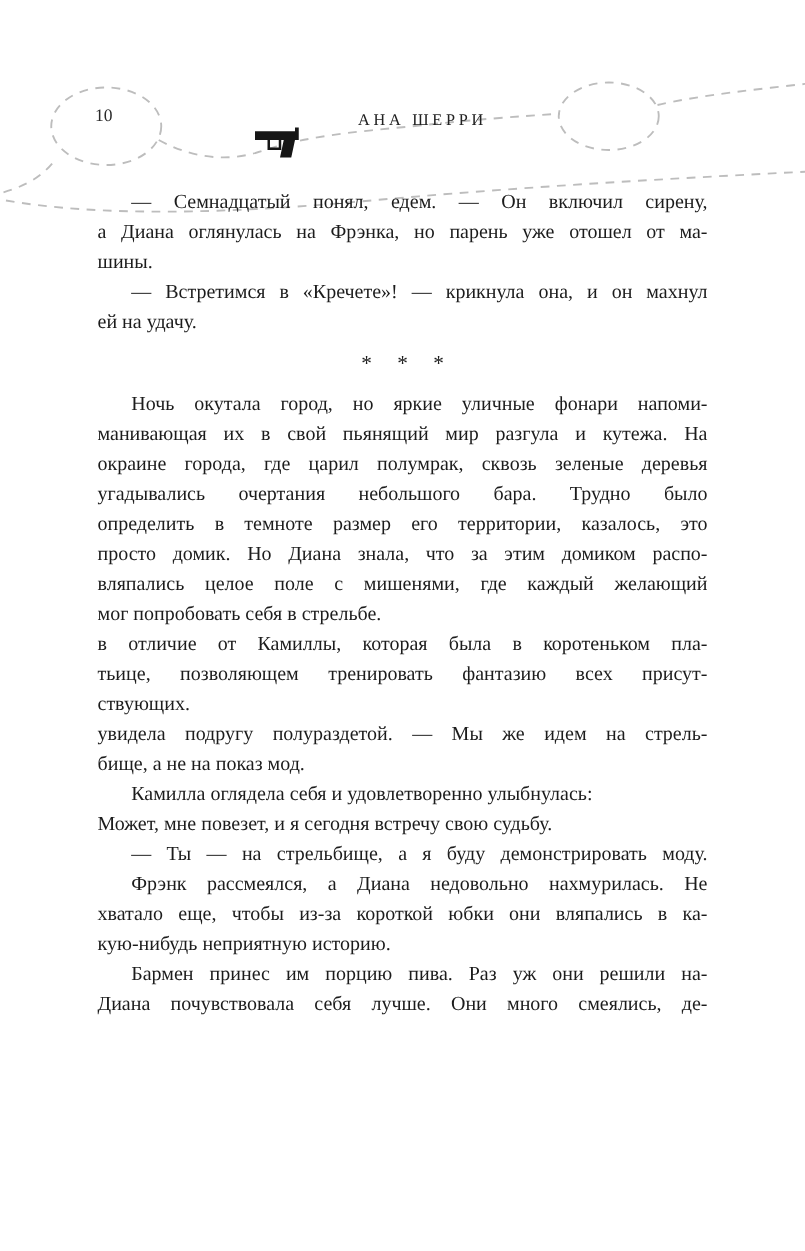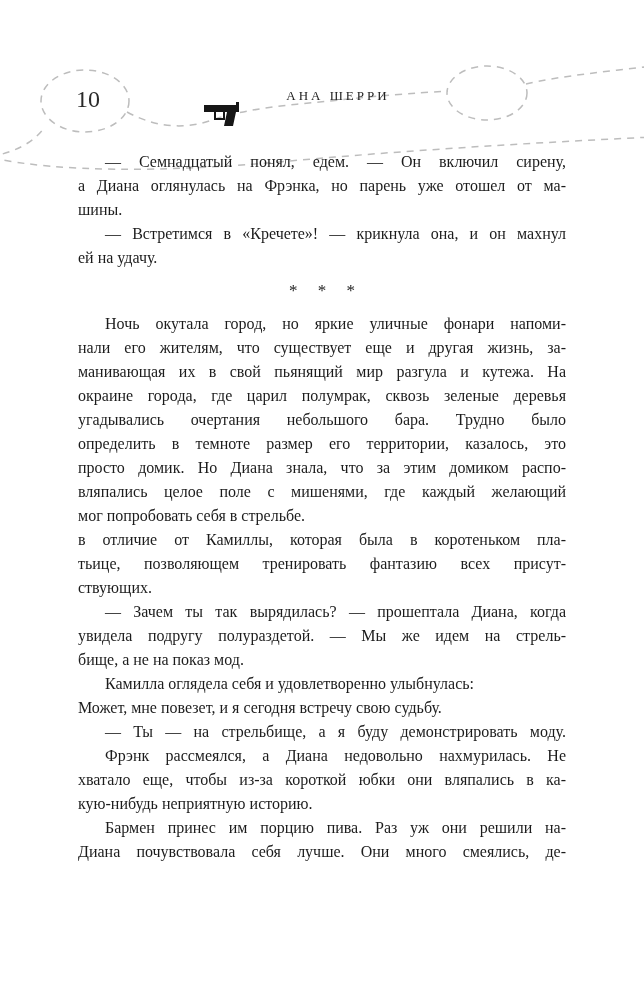--- a/index.html
+++ b/index.html
@@ -9,21 +9,21 @@
     height: 1001px;
     background: #ffffff;
     overflow: hidden;
     font-family: "Liberation Serif", serif;
     color: #1c1c1c;
   }
   .page-header { position: absolute; top: 0; left: 0; width: 644px; height: 185px; }
   .header-svg { position: absolute; top: 0; left: 0; }
   .page-number {
     position: absolute; left: 76px; top: 86px;
-    font-size: 24px; color: #2a2a2a;
+    font-size: 14px; color: #2a2a2a;
   }
   .running-head {
     position: absolute; left: 0; right: 0; top: 88px;
     text-align: center;
     font-size: 13px; letter-spacing: 3px; color: #222; margin-left: 32px;
   }
   .pistol { position: absolute; left: 204px; top: 101px; }
   .page-body {
     position: absolute; left: 78px; top: 150px; width: 488px;
     font-size: 16px; line-height: 24px;
@@ -72,36 +72,34 @@
         <div class="line">а Диана оглянулась на Фрэнка, но парень уже отошел от ма-</div>
         <div class="line lastline">шины.</div>
       </div>
       <div class="para">
         <div class="line firstline">— Встретимся в «Кречете»! — крикнула она, и он махнул</div>
         <div class="line lastline">ей на удачу.</div>
       </div>
       <div class="separator">* * *</div>
       <div class="para">
         <div class="line firstline">Ночь окутала город, но яркие уличные фонари напоми-</div>
-        <div class="line">нали его жителям, что существует еще и другая жизнь, за-</div>
         <div class="line">манивающая их в свой пьянящий мир разгула и кутежа. На</div>
         <div class="line">окраине города, где царил полумрак, сквозь зеленые деревья</div>
         <div class="line">угадывались очертания небольшого бара. Трудно было</div>
         <div class="line">определить в темноте размер его территории, казалось, это</div>
         <div class="line">просто домик. Но Диана знала, что за этим домиком распо-</div>
         <div class="line">вляпались целое поле с мишенями, где каждый желающий</div>
         <div class="line lastline">мог попробовать себя в стрельбе.</div>
       </div>
       <div class="para">
         <div class="line">в отличие от Камиллы, которая была в коротеньком пла-</div>
         <div class="line">тьице, позволяющем тренировать фантазию всех присут-</div>
         <div class="line lastline">ствующих.</div>
       </div>
       <div class="para">
-        <div class="line firstline">— Зачем ты так вырядилась? — прошептала Диана, когда</div>
         <div class="line">увидела подругу полураздетой. — Мы же идем на стрель-</div>
         <div class="line lastline">бище, а не на показ мод.</div>
       </div>
       <div class="para">
         <div class="line firstline lastline">Камилла оглядела себя и удовлетворенно улыбнулась:</div>
       </div>
       <div class="para">
         <div class="line lastline">Может, мне повезет, и я сегодня встречу свою судьбу.</div>
         <div class="line firstline">— Ты — на стрельбище, а я буду демонстрировать моду.</div>
       </div>

